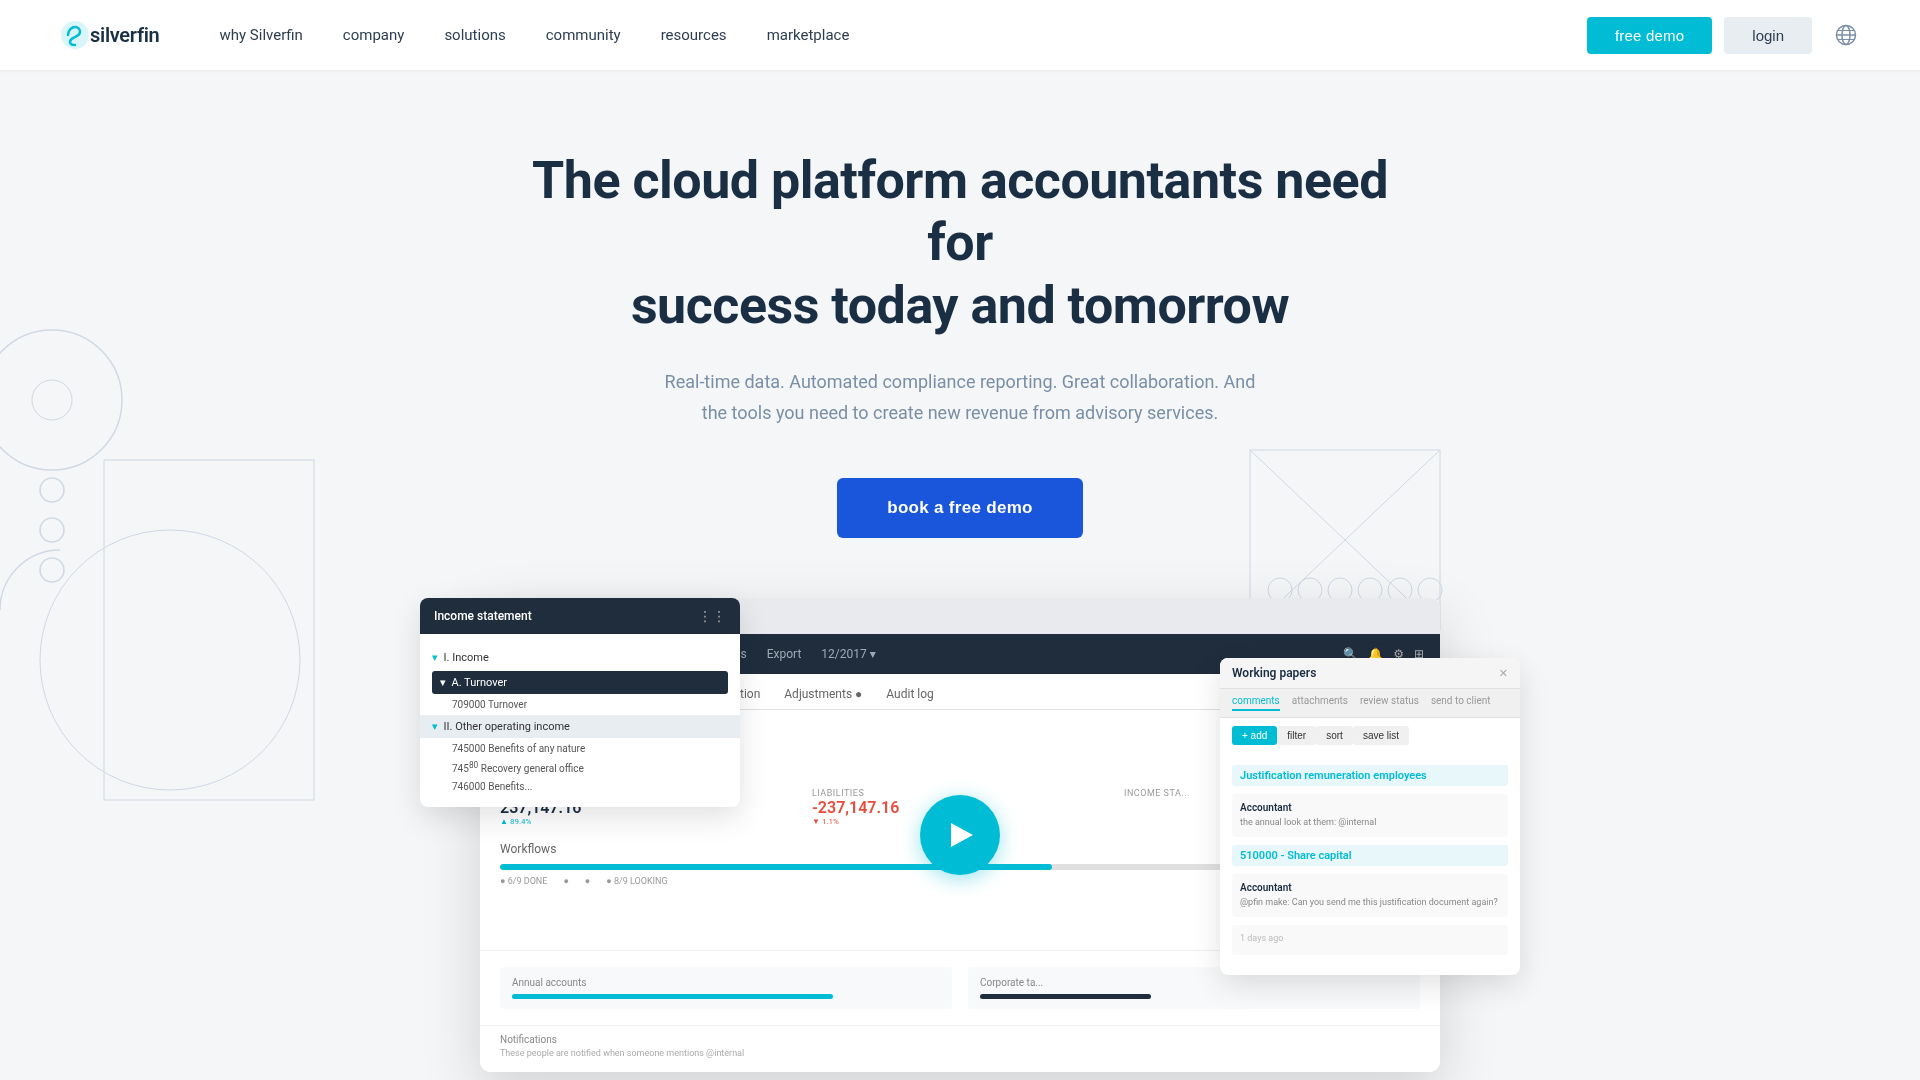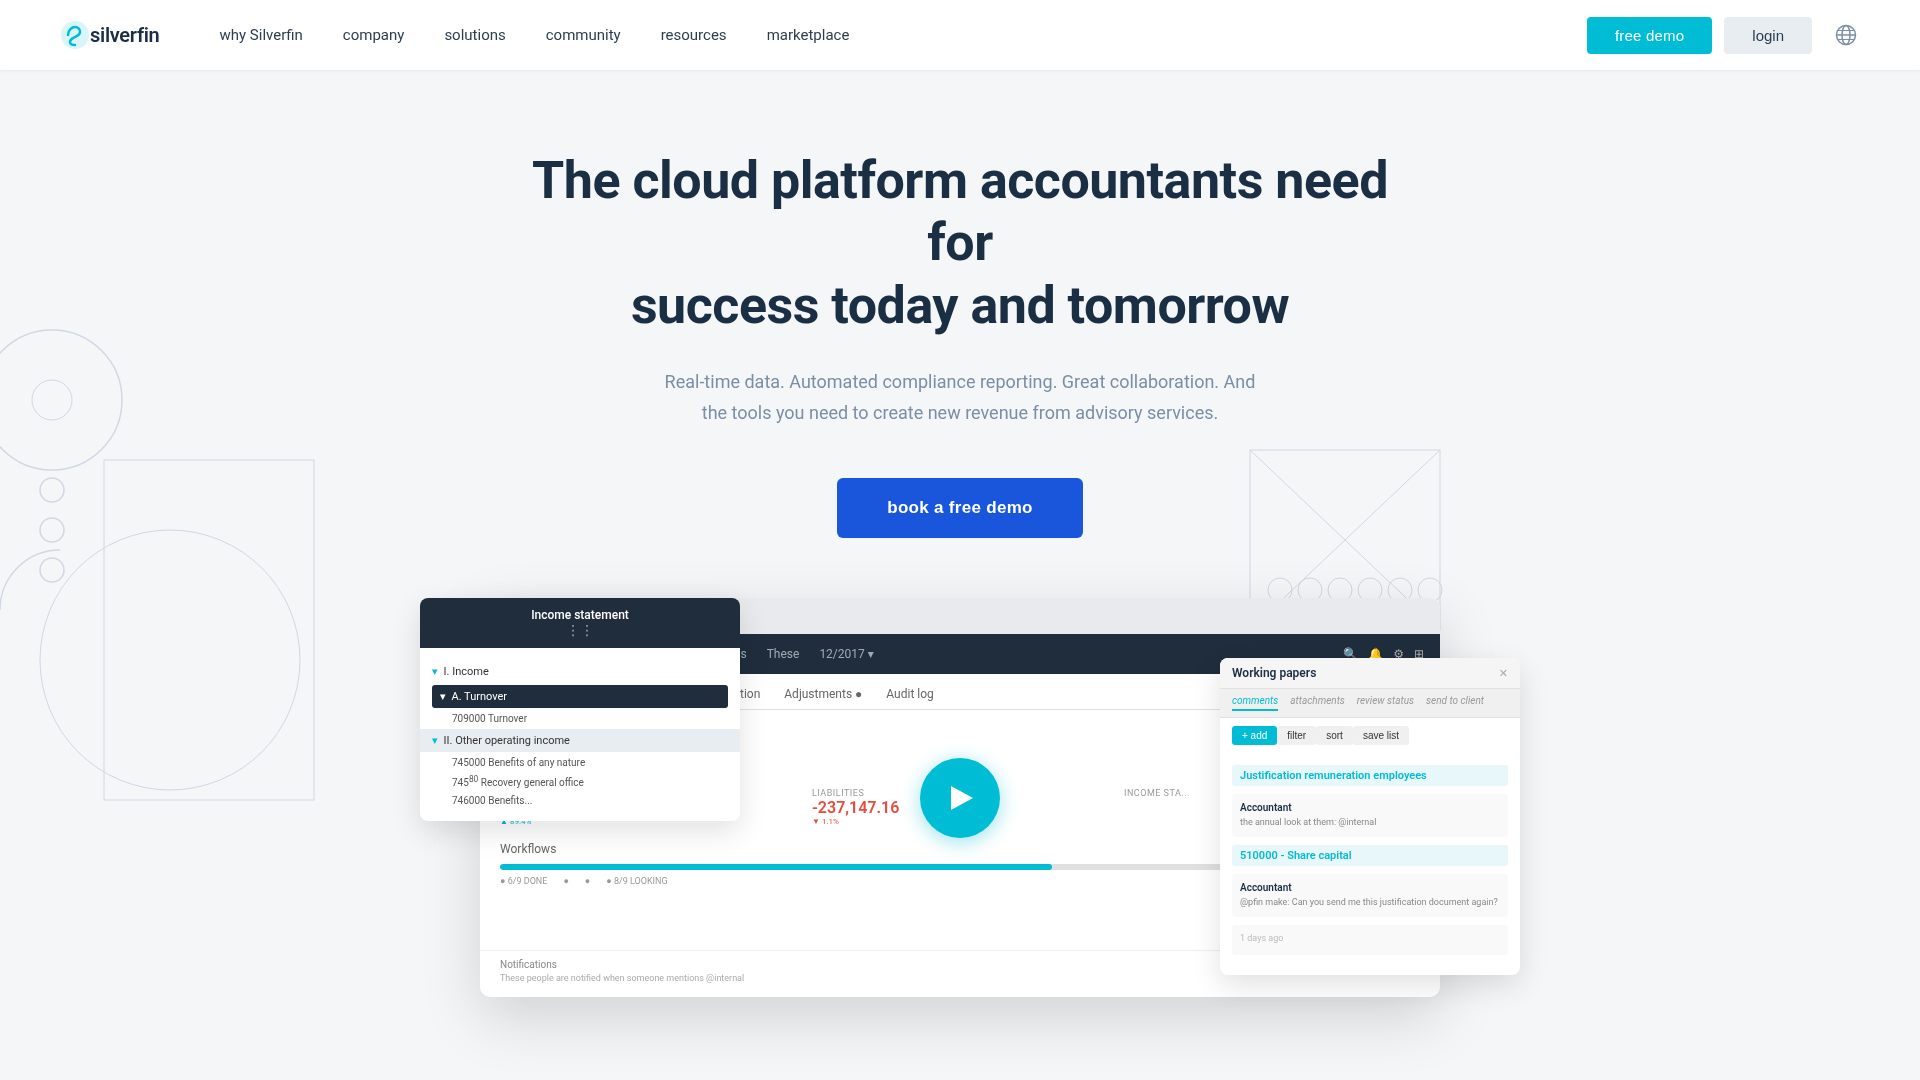--- a/index.html
+++ b/index.html
@@ -339,21 +339,20 @@
       overflow: hidden;
       z-index: 3;
     }
 
     .side-header {
       background: #1f2d3d;
       padding: 10px 14px;
       display: flex;
       align-items: center;
       justify-content: space-between;
-      flex-direction: column;
     }
 
     .side-header-title {
       font-size: 12px;
       color: #fff;
       font-weight: 500;
     }
 
     .side-body {
       padding: 12px;
@@ -578,21 +577,21 @@
         <div class="dot dot-red"></div>
         <div class="dot dot-yellow"></div>
         <div class="dot dot-green"></div>
       </div>
 
       <div class="mockup-nav">
         <div class="mockup-nav-logo"></div>
         <span class="mockup-nav-item">Client name</span>
         <span class="mockup-nav-item">Documents</span>
         <span class="mockup-nav-item">Reports</span>
-        <span class="mockup-nav-item">These</span>
+        <span class="mockup-nav-item">Export</span>
         <span class="mockup-nav-item">12/2017 ▾</span>
         <div style="margin-left:auto;display:flex;gap:10px;align-items:center;">
           <span style="color:#aaa;font-size:12px;">🔍</span>
           <span style="color:#aaa;font-size:12px;">🔔</span>
           <span style="color:#aaa;font-size:12px;">⚙</span>
           <span style="color:#aaa;font-size:12px;">⊞</span>
         </div>
       </div>
 
       <div class="mockup-tabs">
@@ -630,38 +629,48 @@
           </div>
           <div style="font-size:9px;color:#999;margin-bottom:12px;display:flex;gap:16px;">
             <span>● 6/9 DONE</span>
             <span>●</span>
             <span>●</span>
             <span>● 8/9 LOOKING</span>
           </div>
         </div>
       </div>
 
+      <div class="mockup-grid-bottom">
+        <div class="mockup-grid-item">
+          <div class="mockup-grid-label">Annual accounts</div>
+          <div class="mockup-grid-bar" style="width:75%;"></div>
+        </div>
+        <div class="mockup-grid-item">
+          <div class="mockup-grid-label">Corporate ta...</div>
+          <div class="mockup-grid-bar" style="width:40%;background:#1f2d3d;"></div>
+        </div>
+      </div>
 
       <div class="notifications-section">
         <div class="notifications-label">Notifications</div>
         <div class="notifications-text">These people are notified when someone mentions @internal</div>
       </div>
     </div>
 
     <div class="play-overlay">
       <div class="play-triangle"></div>
     </div>
 
     <div class="mockup-side-right">
       <div class="wp-header">
         <span class="wp-title">Working papers</span>
         <span style="font-size:11px;color:#aaa;cursor:pointer;">✕</span>
       </div>
 
-      <div style="background:#f0f0f0;padding:6px 12px;display:flex;gap:12px;border-bottom:1px solid #e0e0e0;font-style:italic;">
+      <div style="background:#f0f0f0;padding:6px 12px;display:flex;gap:12px;border-bottom:1px solid #e0e0e0;">
         <span style="font-size:10px;color:#00bcd4;border-bottom:2px solid #00bcd4;padding-bottom:3px;cursor:pointer;">comments</span>
         <span style="font-size:10px;color:#999;cursor:pointer;">attachments</span>
         <span style="font-size:10px;color:#999;cursor:pointer;">review status</span>
         <span style="font-size:10px;color:#999;cursor:pointer;">send to client</span>
       </div>
 
       <div style="padding:8px 12px;display:flex;">
         <button style="background:#00bcd4;color:#fff;border:none;padding:4px 10px;border-radius:3px;font-size:10px;cursor:pointer;">+ add</button>
         <button style="background:#f0f0f0;color:#333;border:none;padding:4px 10px;border-radius:3px;font-size:10px;cursor:pointer;">filter</button>
         <button style="background:#f0f0f0;color:#333;border:none;padding:4px 10px;border-radius:3px;font-size:10px;cursor:pointer;">sort</button>

